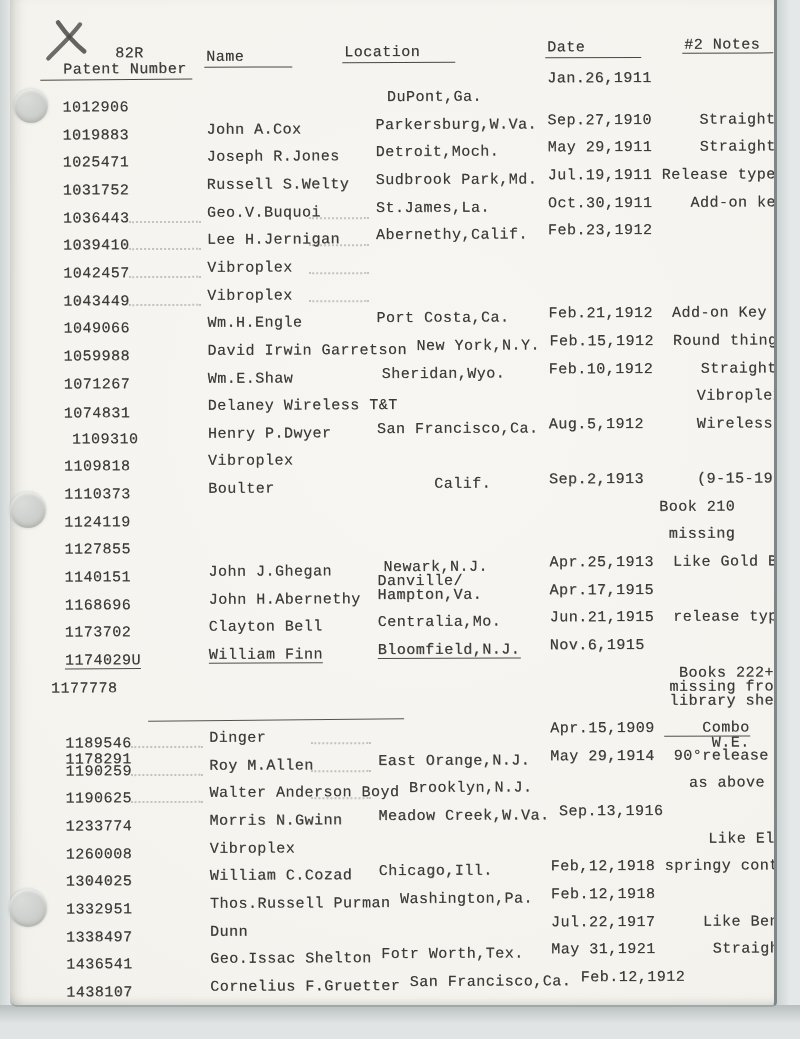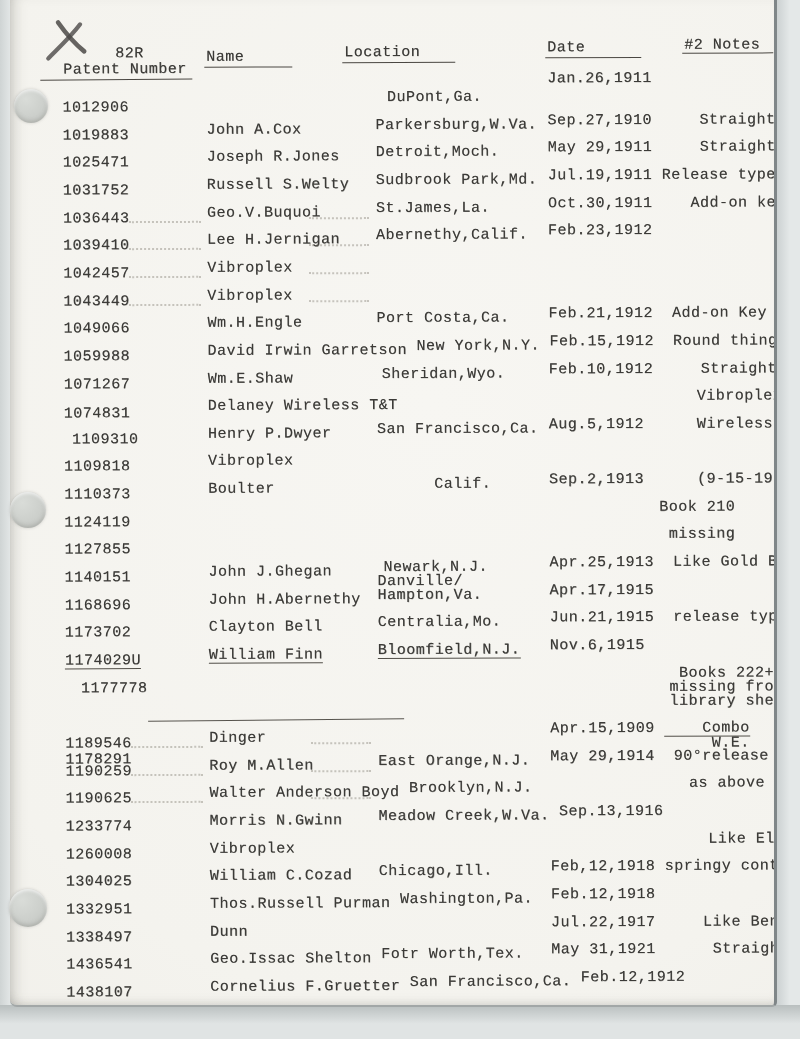--- a/index.html
+++ b/index.html
@@ -208,21 +208,21 @@
             <div class="cell" style="left: 537px; top: -13px;">Jun.21,1915</div>
             <div class="cell" style="left: 651px; top: -13px;"><div class="ln"> release type</div></div>
           </div>
           <div class="row" style="top: 553px;">
             <div class="cell u" style="left: 52px; top: 0px;">1174029U</div>
             <div class="cell u" style="left: 196px; top: -5px;"><div class="ln">William Finn</div></div>
             <div class="cell u" style="left: 365px; top: -9px;"><div class="ln">Bloomfield,N.J.</div></div>
             <div class="cell" style="left: 537px; top: -13px;">Nov.6,1915</div>
           </div>
           <div class="row" style="top: 580.65px;">
-            <div class="cell" style="left: 68px; top: 0px;">1177778</div>
+            <div class="cell" style="left: 38px; top: 0px;">1177778</div>
             <div class="cell" style="left: 647px; top: -13px;"><div class="ln">  Books 222+225</div><div class="ln"> missing from</div><div class="ln"> library shelf</div></div>
           </div>
           <div class="row" style="top: 608.3px;">
             <div class="cell" style="left: 52px; top: 0px; margin-top: 44px;">1178291</div>
             <div class="rule"></div>
           </div>
           <div class="row" style="top: 635.95px;">
             <div class="cell" style="left: 52px; top: 0px;">1189546</div>
             <div class="cell" style="left: 196px; top: -5px;"><div class="ln">Dinger</div></div>
             <div class="cell" style="left: 537px; top: -13px;">Apr.15,1909</div>

